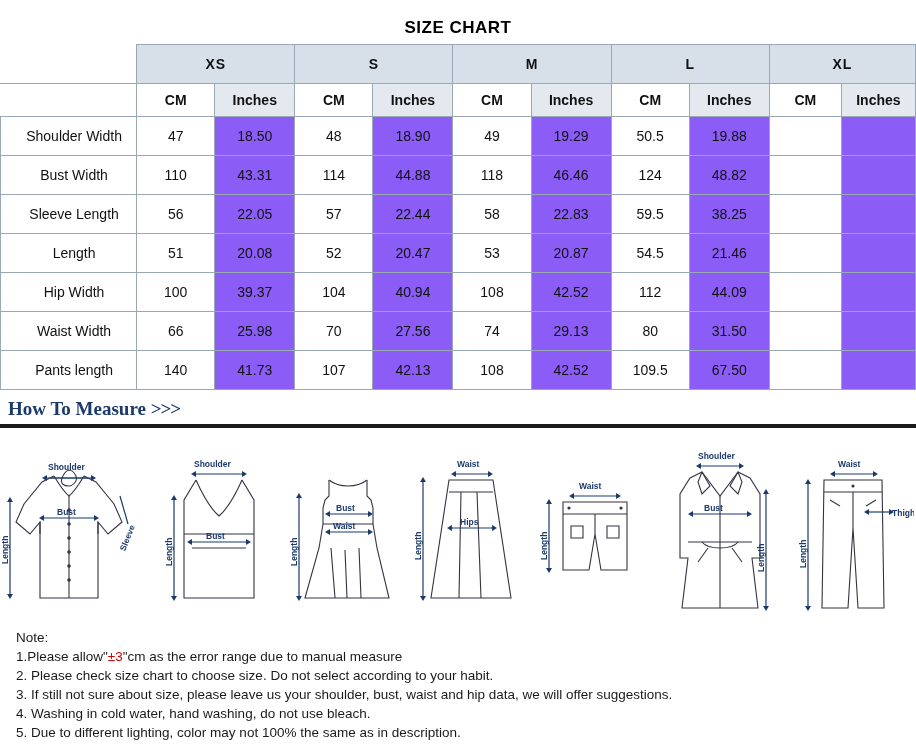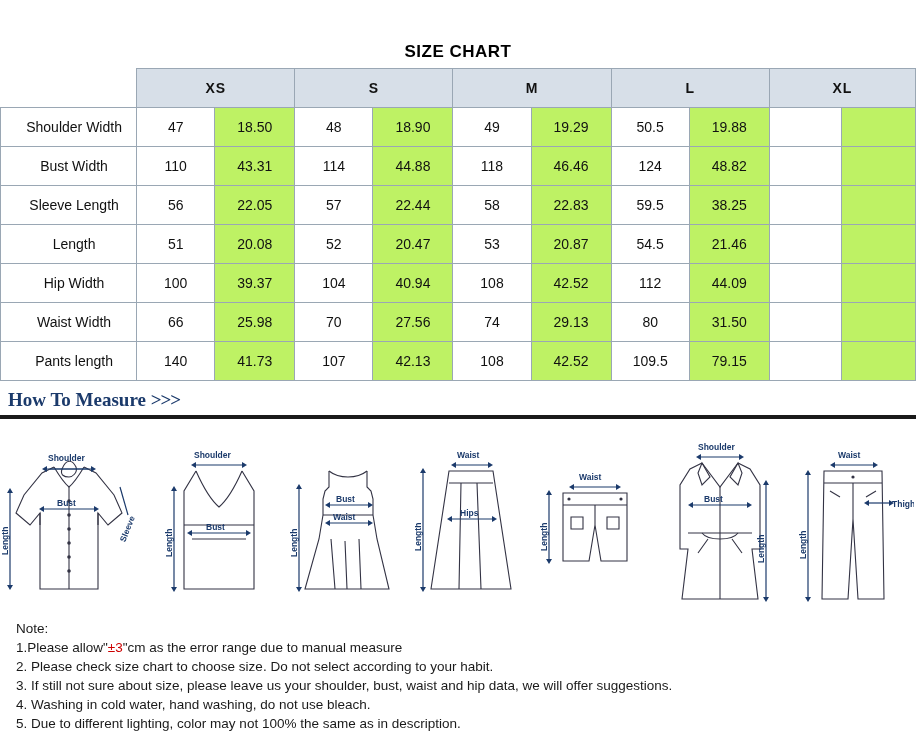--- a/index.html
+++ b/index.html
@@ -17,23 +17,22 @@
   .page {
     width: 916px;
     height: 754px;
     position: relative;
   }
   .chart-title {
     text-align: center;
     font-size: 17px;
     font-weight: bold;
     letter-spacing: 0.5px;
-    padding: 2px 0 6px 0;
+    padding: 18px 0 6px 0;
     color: #000;
-    margin-top: 40px;
   }
   table.size-chart {
     border-collapse: collapse;
     width: 916px;
     table-layout: fixed;
   }
   table.size-chart th,
   table.size-chart td {
     border: 1px solid #9aa7b4;
     text-align: center;
@@ -63,21 +62,21 @@
     font-size: 14px;
     height: 36px;
     background: #ffffff;
     margin-top: 46px;
   }
   .cell {
     height: 36px;
     background: #ffffff;
   }
   .cell.shade {
-    background: #bef264;
+    background: #8b5cf6;
   }
   .corner {
     background: #ffffff;
     border-left: 1px solid #ffffff !important;
     border-top: 1px solid #ffffff !important;
   }
   .corner2 {
     background: #ffffff;
     border-left: 1px solid #ffffff !important;
   }
@@ -147,20 +146,33 @@
     </colgroup>
     <thead>
       <tr>
         <th class="corner"></th>
         <th class="size-head" colspan="2">XS</th>
         <th class="size-head" colspan="2">S</th>
         <th class="size-head" colspan="2">M</th>
         <th class="size-head" colspan="2">L</th>
         <th class="size-head" colspan="2">XL</th>
       </tr>
+      <tr>
+        <th class="corner2"></th>
+        <th class="unit-head">CM</th>
+        <th class="unit-head shade">Inches</th>
+        <th class="unit-head">CM</th>
+        <th class="unit-head shade">Inches</th>
+        <th class="unit-head">CM</th>
+        <th class="unit-head shade">Inches</th>
+        <th class="unit-head">CM</th>
+        <th class="unit-head shade">Inches</th>
+        <th class="unit-head">CM</th>
+        <th class="unit-head shade">Inches</th>
+      </tr>
     </thead>
     <tbody>
       <tr>
         <td class="rowlabel">Shoulder Width</td>
         <td class="cell">47</td>
         <td class="cell shade">18.50</td>
         <td class="cell">48</td>
         <td class="cell shade">18.90</td>
         <td class="cell">49</td>
         <td class="cell shade">19.29</td>
@@ -236,21 +248,21 @@
       </tr>
       <tr>
         <td class="rowlabel">Pants length</td>
         <td class="cell">140</td>
         <td class="cell shade">41.73</td>
         <td class="cell">107</td>
         <td class="cell shade">42.13</td>
         <td class="cell">108</td>
         <td class="cell shade">42.52</td>
         <td class="cell">109.5</td>
-        <td class="cell shade">79.15</td>
+        <td class="cell shade">67.50</td>
         <td class="cell"></td>
         <td class="cell shade"></td>
       </tr>
     </tbody>
   </table>
 
   <div class="howto">
     <span>How To Measure</span>
     <span class="arrows">&gt;&gt;&gt;</span>
   </div>

